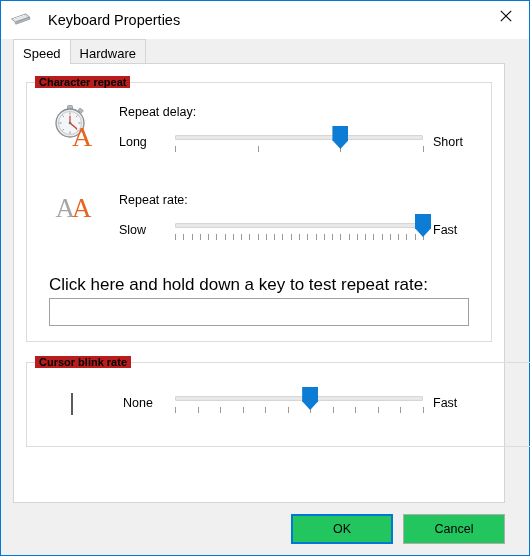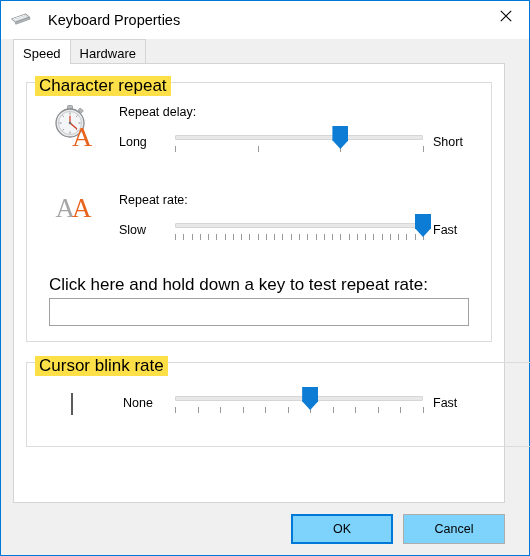--- a/index.html
+++ b/index.html
@@ -97,25 +97,26 @@
   }
 
   
   .group {
     position: absolute;
     border: 1px solid #dcdcdc;
   }
   .group-label {
     position: absolute;
     top: -7px; left: 8px;
-    background: #fde047;
+    background: #b91c1c;
     padding: 0 4px;
-    font-size: 17px;
+    font-size: 11px;
     color: #000;
     white-space: nowrap;
+    font-weight: bold;
   }
 
   #group-character-repeat { left: 12px; top: 18px; width: 466px; height: 260px; }
   #group-cursor-blink     { left: 12px; top: 298px; width: 519px; height: 85px; padding-left: 45px; }
 
   
   .icon-cell {
     position: absolute;
     width: 70px;
     display: flex; align-items: center; justify-content: center;
@@ -207,21 +208,21 @@
     flex: 0 0 auto;
     display: flex;
     align-items: center;
     justify-content: flex-end;
     padding-right: 24px;
     gap: 10px;
     background: #f0f0f0;
   }
   .btn {
     width: 102px; height: 30px;
-    background: #7dd3fc;
+    background: #22c55e;
     border: 1px solid #adadad;
     font-family: "Liberation Sans", sans-serif;
     font-size: 12.5px;
     color: #000;
     cursor: default;
     display: flex; align-items: center; justify-content: center;
   }
   .btn.default {
     border: 2px solid #0078d7;
   }

